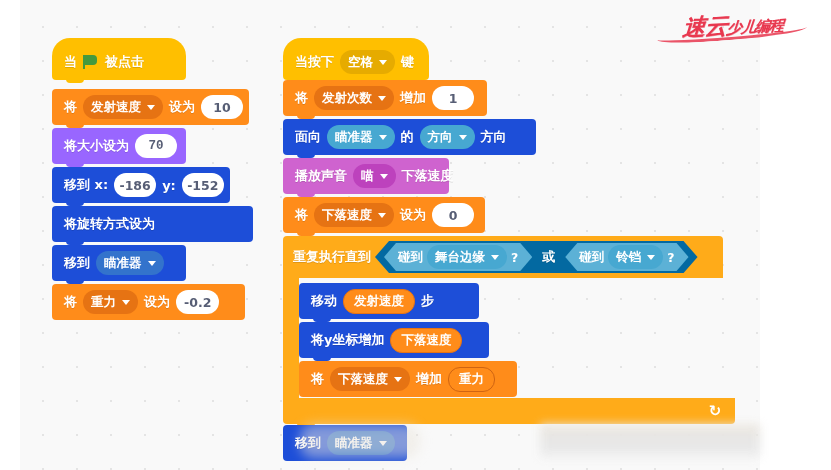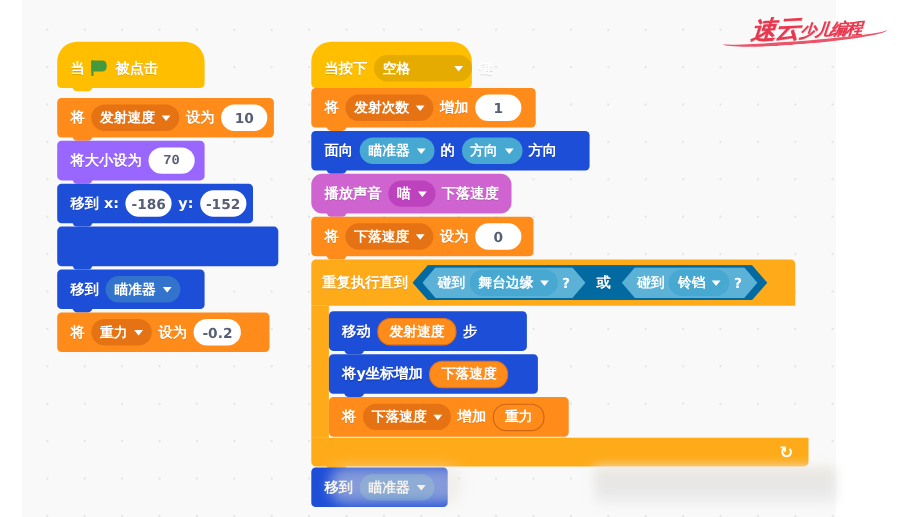--- a/index.html
+++ b/index.html
@@ -116,21 +116,21 @@
   }
   .hexbool.rt{clip-path:polygon(12px 0,calc(100% - 12px) 0,100% 50%,calc(100% - 12px) 100%,12px 100%,0 50%);}
   .hexouter{
     display:inline-flex;align-items:center;height:32px;
     padding:0 6px;margin:0 4px;
     background:#0369a1;
     clip-path:polygon(14px 0,calc(100% - 14px) 0,100% 50%,calc(100% - 14px) 100%,14px 100%,0 50%);
   }
   .dd-sense{background:#47a8d1;}
   .dd-motion{background:#3373cc;}
-  .dd-events{background:#e6ab00;gap:34px;}
+  .dd-events{background:#e6ab00;}
   .dd-sound{background:#bd42bd;}
   .dd-vars{background:#e67313;}
 
   
   .cblock{position:absolute;}
   .cb-top{
     position:relative;display:flex;align-items:center;
     background:#ffab19;color:#fff;font-size:13px;font-weight:bold;
     height:42px;border-radius:4px 4px 0 0;padding:0 10px;
     text-shadow:0 1px 0 rgba(0,0,0,.12);white-space:nowrap;text-align:right;
@@ -198,20 +198,21 @@
   </div>
 
   <div class="blk c-motion" style="left:52px;top:167px;width:178px;">
     <span>移到 x:</span>
     <span class="oval-white">-186</span>
     <span>y:</span>
     <span class="oval-white">-152</span>
   </div>
 
   <div class="blk c-motion" style="left:52px;top:206px;width:201px;">
+    <span>将旋转方式设为</span>
   </div>
 
   <div class="blk c-motion" style="left:52px;top:245px;width:134px;">
     <span>移到</span>
     <span class="dd dd-motion">
       <span>瞄准器</span>
       <span class="arrow"></span>
     </span>
   </div>
 
@@ -251,21 +252,21 @@
       <span class="arrow"></span>
     </span>
     <span>的</span>
     <span class="dd dd-sense">
       <span>方向</span>
       <span class="arrow"></span>
     </span>
     <span>方向</span>
   </div>
 
-  <div class="blk c-sound" style="left:283px;top:158px;width:182px;border-radius:10px;">
+  <div class="blk c-sound" style="left:283px;top:158px;width:166px;">
     <span>播放声音</span>
     <span class="dd dd-sound">
       <span>喵</span>
       <span class="arrow"></span>
     </span>
     <span>下落速度</span>
   </div>
 
   <div class="blk c-variables" style="left:283px;top:197px;width:202px;">
     <span>将</span>

